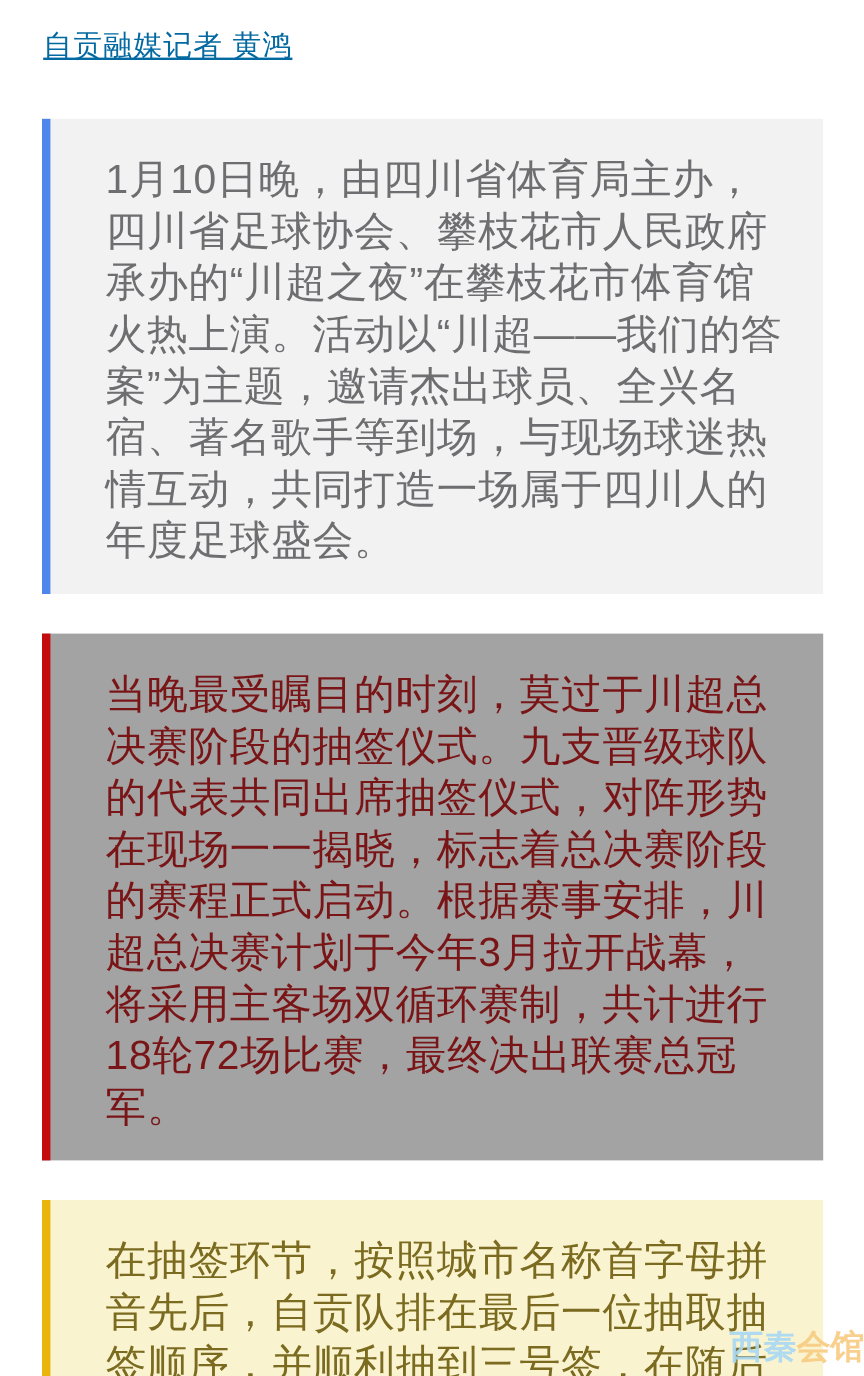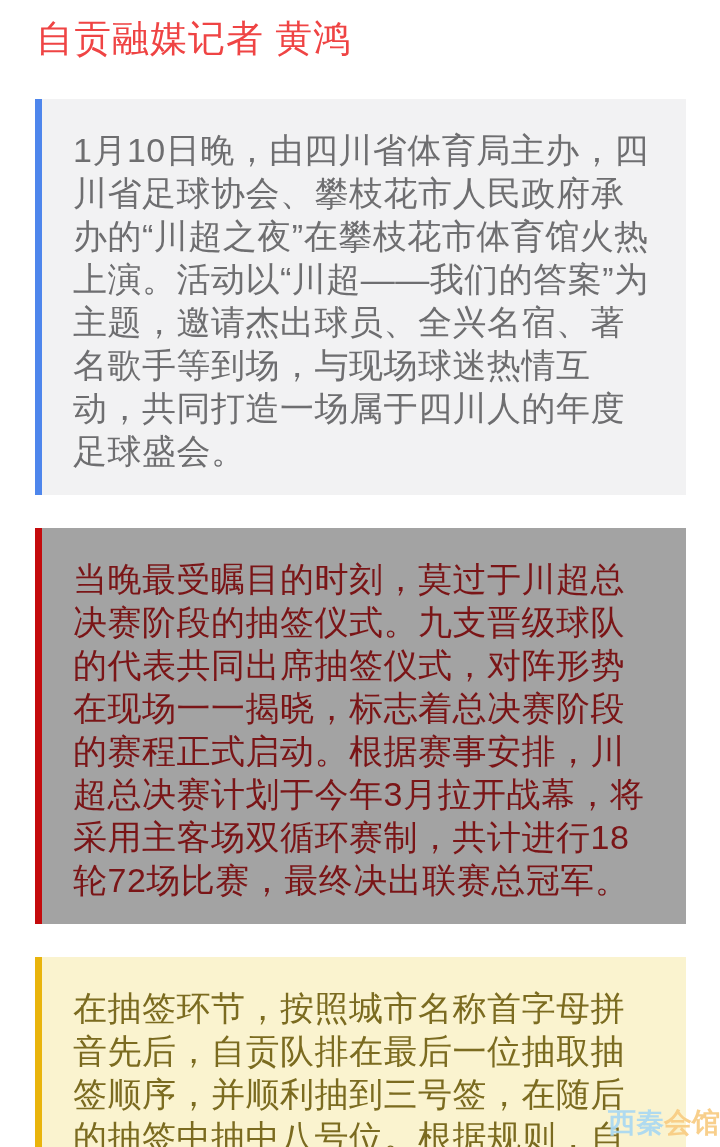--- a/index.html
+++ b/index.html
@@ -9,31 +9,32 @@
   body {
     width: 720px;
     height: 1147px;
     background: #ffffff;
     font-family: "Liberation Sans", "DejaVu Sans", sans-serif;
     overflow: hidden;
     position: relative;
   }
   .byline {
     margin: 20px 34px 0 36px;
-    font-size: 37px;
+    font-size: 24px;
     line-height: 38px;
-    color: #ef4444;
+    color: #0369a1;
     letter-spacing: 1px;
+    text-decoration: underline;
   }
   .quote {
     margin: 0 34px 0 35px;
     box-sizing: border-box;
     width: 651px;
     border-left: 7px solid #888;
-    padding: 30px 28px 22px 31px;
+    padding: 30px 28px 22px 46px;
     font-size: 34px;
     line-height: 43px;
     letter-spacing: 0.5px;
     word-break: break-all;
     overflow-wrap: anywhere;
   }
   .quote p {
     margin: 0;
   }
   .quote-1 { margin-top: 41px; }

